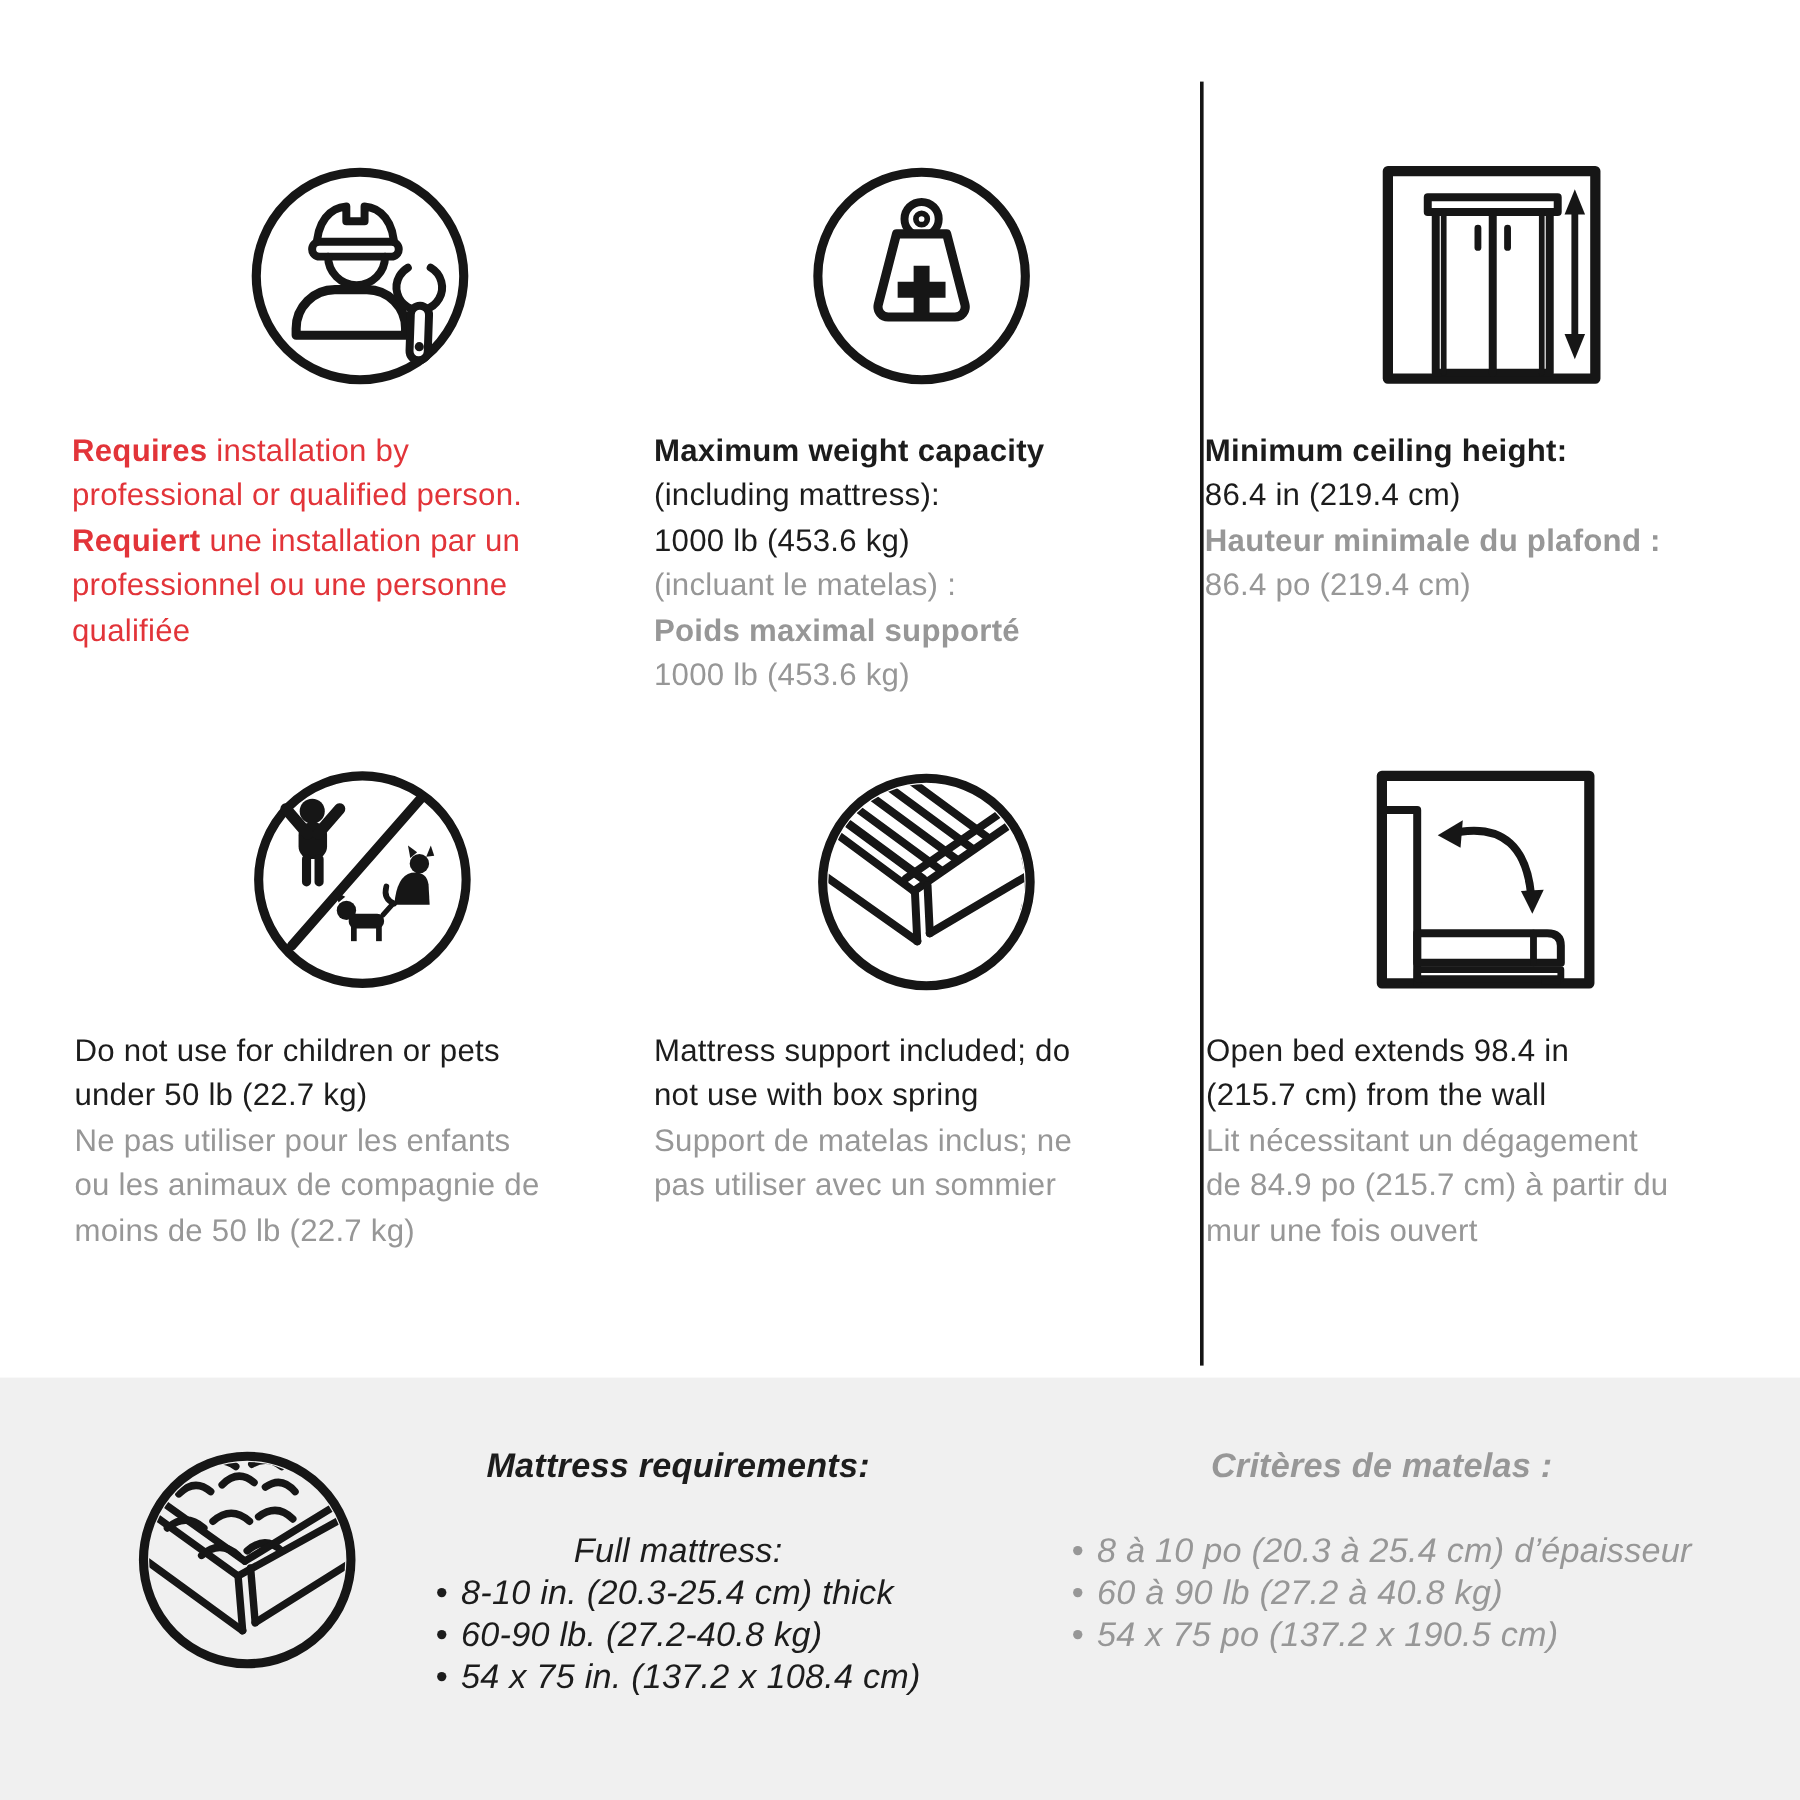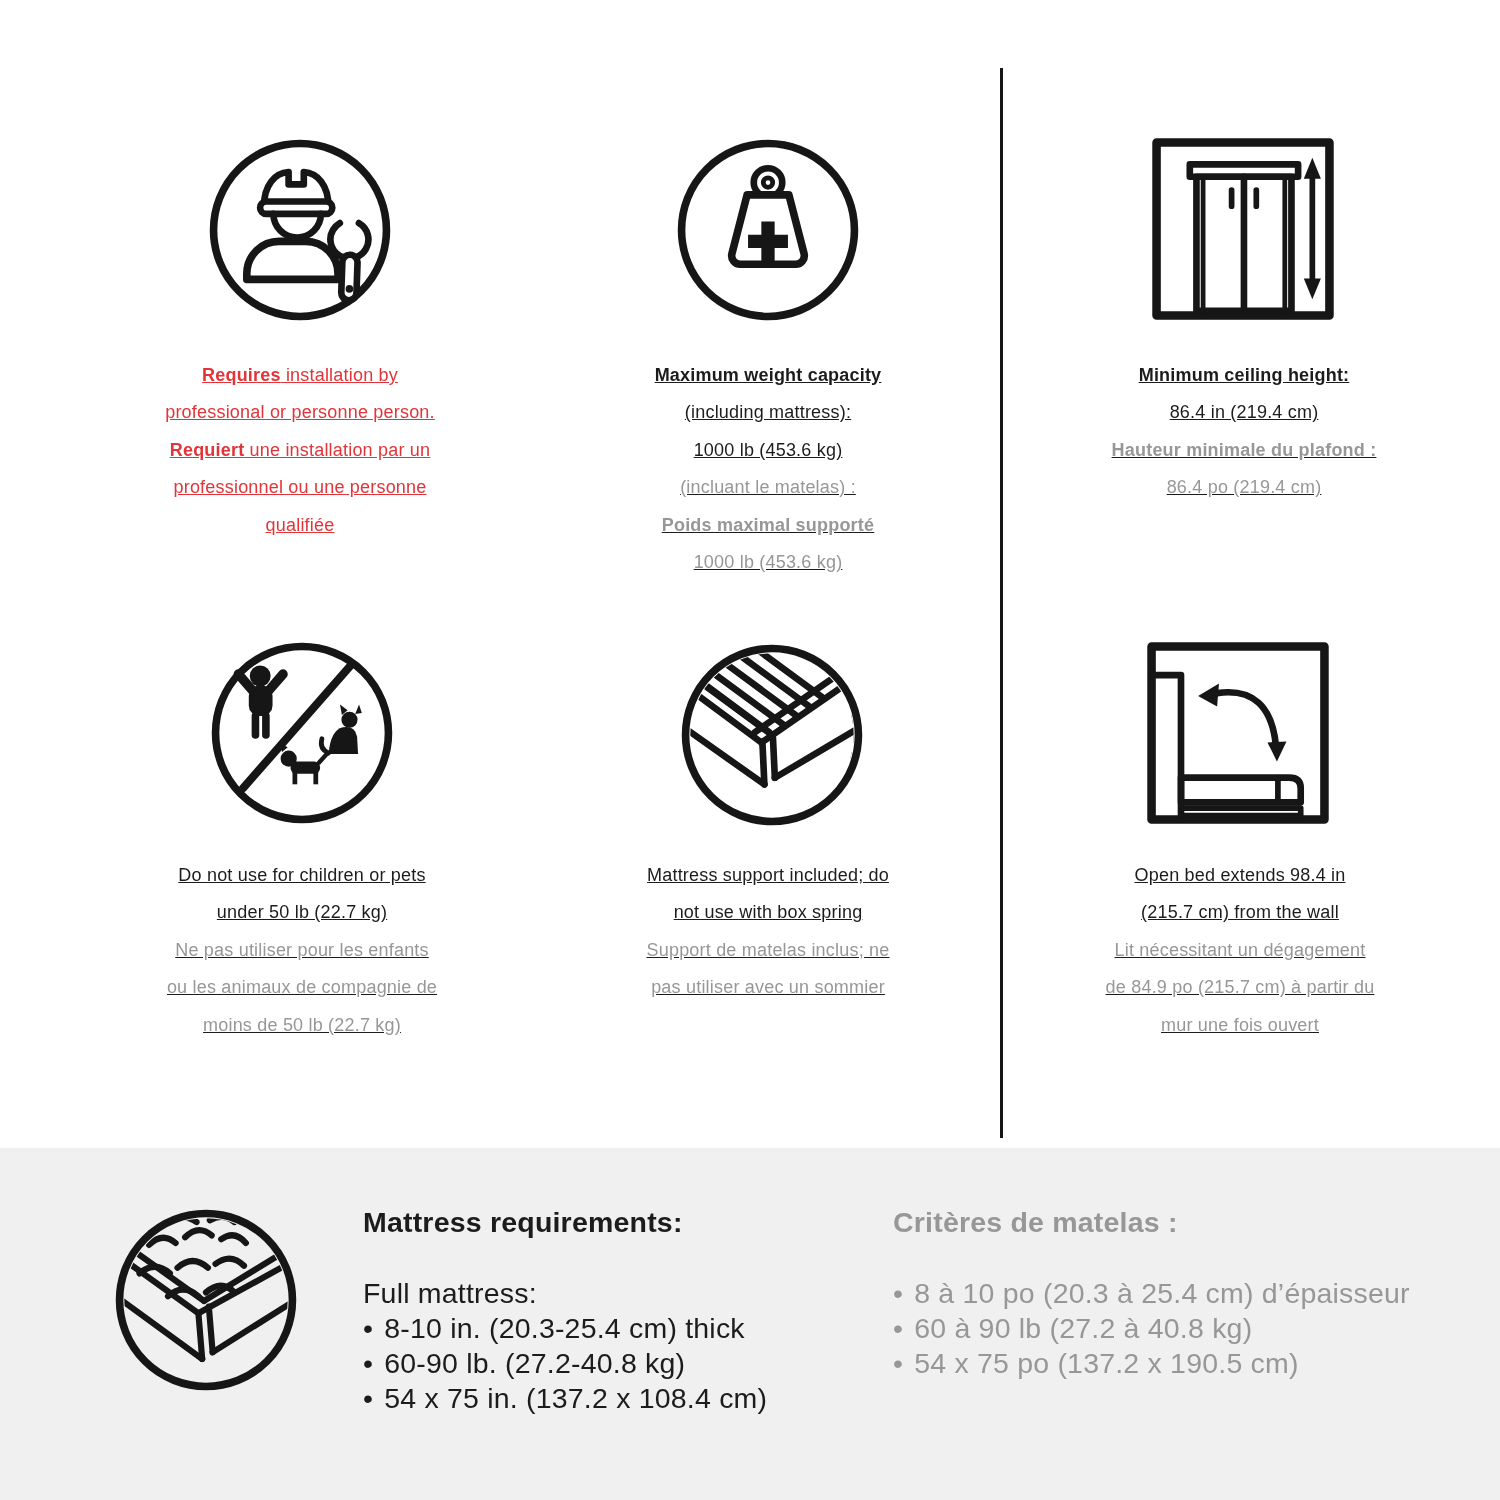--- a/index.html
+++ b/index.html
@@ -2,27 +2,27 @@
 <html style="--red: #e23439; --gray: #979797; --black: #1c1c1c; --icon: #161616; --band_bg: #f0f0f0; --divider: #151515;"><head>
 <meta charset="utf-8">
 <style>
   html,body{margin:0;padding:0;background:#fff;}
   .canvas{
     position:relative;width:1500px;height:1500px;background:#ffffff;overflow:hidden;
     font-family:"Liberation Sans","DejaVu Sans",sans-serif;
     color:var(--black,#1c1c1c);
   }
   .icon{position:absolute;color:var(--icon,#161616);}
-  .tb{position:absolute;font-size:18px;line-height:37.4px;text-align:center;font-weight:400;letter-spacing:.2px;text-decoration:underline;}
+  .tb{position:absolute;font-size:26px;line-height:37.4px;font-weight:400;letter-spacing:.2px;}
   .tb b{font-weight:700;}
   .red{color:var(--red,#e23439);}
   .gray{color:var(--gray,#979797);}
   .divider{position:absolute;left:1000px;top:68px;width:3px;height:1070px;background:var(--divider,#151515);}
   .band{position:absolute;left:0;top:1148px;width:1500px;height:352px;background:var(--band_bg,#f0f0f0);}
-  .list{position:absolute;font-size:28.5px;line-height:35px;letter-spacing:.2px;text-align:left;}
+  .list{position:absolute;font-size:28.5px;line-height:35px;letter-spacing:.2px;text-align:center;font-style:italic;}
   .list .title{font-weight:700;margin-bottom:36px;}
   .brow{display:flex;align-items:flex-start;}
   .bullet{margin-right:11px;}
 </style>
 </head>
 <body>
 
 <div class="canvas">
 
   <svg class="icon" style="left:205px;top:135px" width="190" height="190" viewBox="0 0 200 200" fill="none" stroke="currentColor" stroke-linecap="round" stroke-linejoin="round">
@@ -53,21 +53,21 @@
     <line x1="144" y1="45" x2="144" y2="186" stroke-width="5"></line>
     <line x1="88" y1="59" x2="88" y2="76" stroke-width="6"></line>
     <line x1="114" y1="59" x2="114" y2="76" stroke-width="6"></line>
     <line x1="173" y1="44" x2="173" y2="156" stroke-width="6"></line>
     <path d="M173,25 L164,47 H182 Z" fill="currentColor" stroke="none"></path>
     <path d="M173,174 L164,152 H182 Z" fill="currentColor" stroke="none"></path>
   </svg>
 
   <div class="tb red" style="left:60px;top:357px;width:480px">
     <div><b>Requires</b><span> installation by</span></div>
-    <div><b></b><span>professional or personne person.</span></div>
+    <div><b></b><span>professional or qualified person.</span></div>
     <div><b>Requiert</b><span> une installation par un</span></div>
     <div><b></b><span>professionnel ou une personne</span></div>
     <div><b></b><span>qualifiée</span></div>
   </div>
 
   <div class="tb" style="left:545px;top:357px;width:446px">
     <div><b>Maximum weight capacity</b><span></span></div>
     <div><b></b><span>(including mattress):</span></div>
     <div><b></b><span>1000 lb (453.6 kg)</span></div>
     <div class="gray"><b></b><span>(incluant le matelas) :</span></div>

